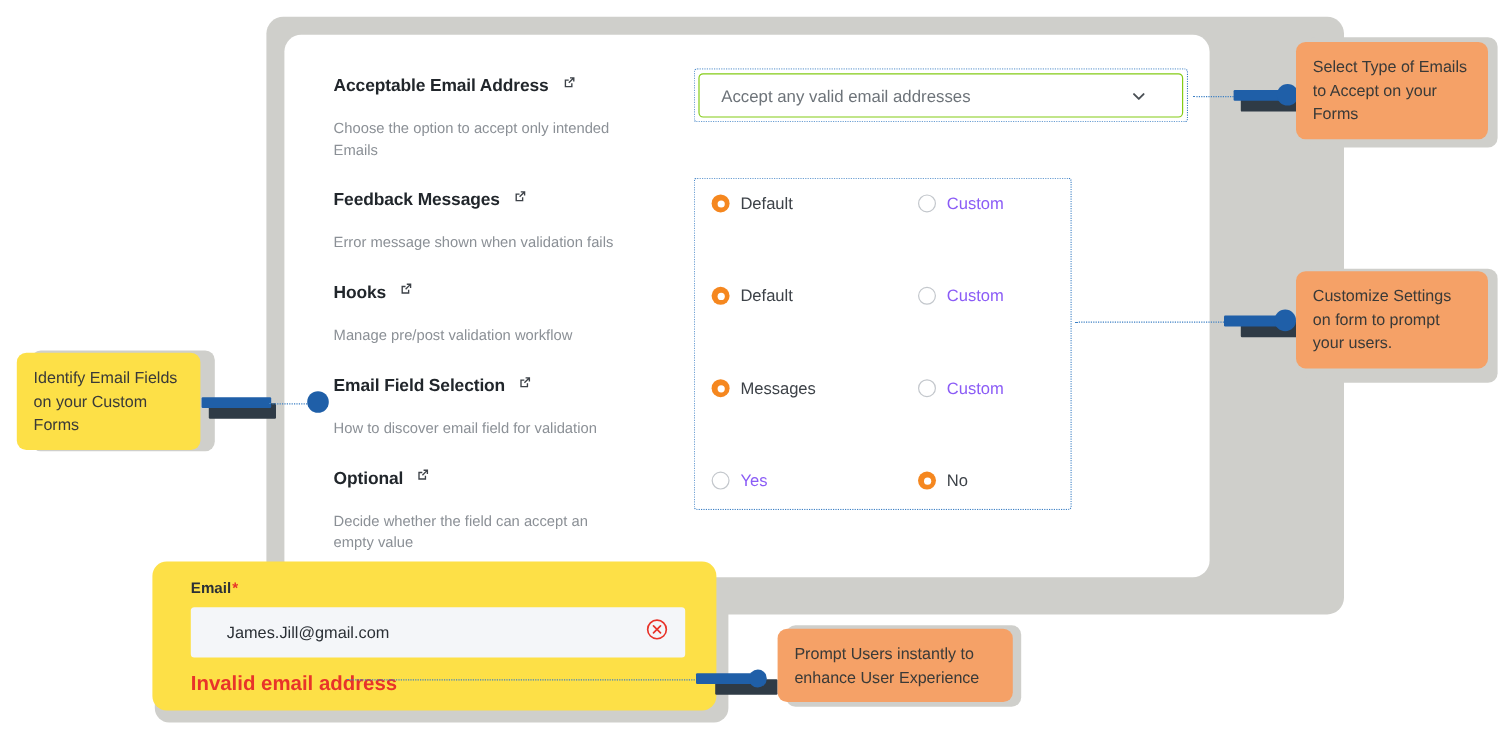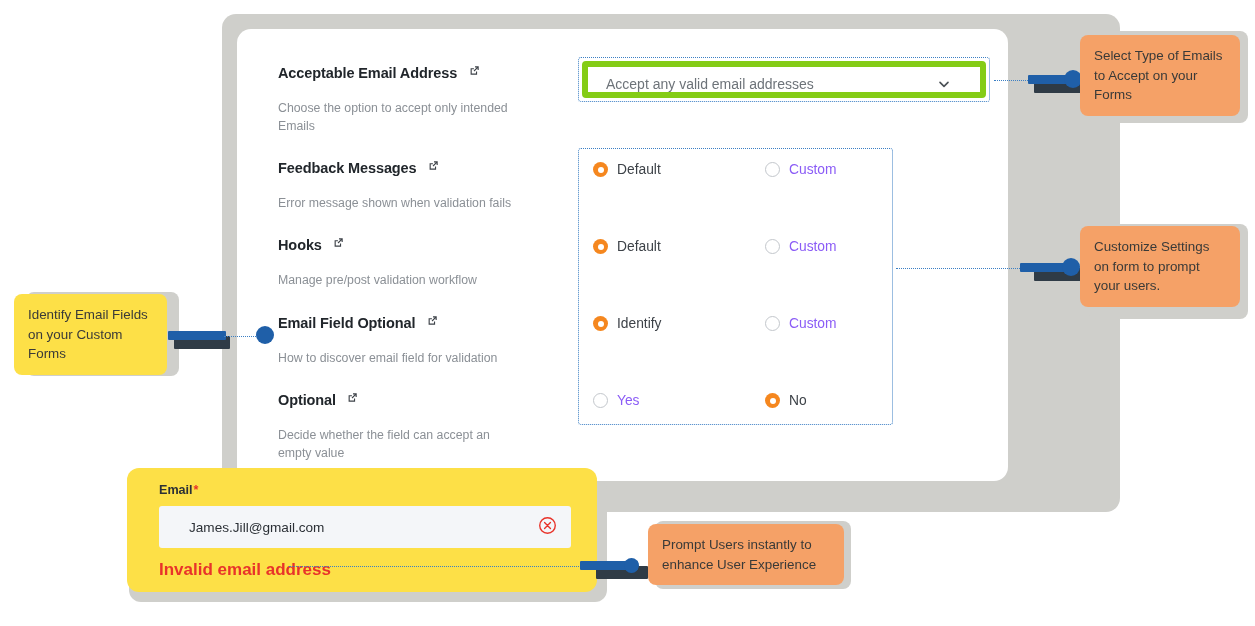--- a/index.html
+++ b/index.html
@@ -78,24 +78,24 @@
     position: absolute;
     left: 578px; top: 57px;
     width: 412px; height: 45px;
     border: 1.6px dotted #3b7fc4;
     border-radius: 3px;
     padding: 3px;
   }
   #dropdown {
     width: 100%; height: 100%;
     background: #ffffff;
-    border: 6px solid #84cc16;
+    border: 1px solid #84cc16;
     border-radius: 4px;
     display: flex;
-    align-items: flex-end;
+    align-items: center;
     padding: 0 28px 0 18px;
   }
   #dropdown-value {
     flex: 1;
     font-size: 14px;
     color: #6d7379;
   }
   .chevron { width: 16px; height: 16px; flex: none; }
 
   
@@ -280,21 +280,21 @@
               <path d="M3.2 5.2h4.1v1.4H4.6v5.2h5.2V9.1h1.4v4.1H3.2z" fill="#3d4248"></path>
               <path d="M8.6 2.8h4.6v4.6h-1.4V5.2L7.9 9.1 6.9 8.1l3.9-3.9H8.6z" fill="#3d4248"></path>
             </svg>
           </span>
           <div class="row-desc" style="max-width:260px">Manage pre/post validation workflow</div>
         </div>
       </div>
 
       <div class="srow">
         <div class="label-col" style="top:284px">
-          <span class="row-title">Email Field Optional</span>
+          <span class="row-title">Email Field Selection</span>
           <span class="ext-icon">
             <svg width="13" height="13" viewBox="0 0 16 16">
               <path d="M3.2 5.2h4.1v1.4H4.6v5.2h5.2V9.1h1.4v4.1H3.2z" fill="#3d4248"></path>
               <path d="M8.6 2.8h4.6v4.6h-1.4V5.2L7.9 9.1 6.9 8.1l3.9-3.9H8.6z" fill="#3d4248"></path>
             </svg>
           </span>
           <div class="row-desc" style="max-width:260px">How to discover email field for validation</div>
         </div>
       </div>
 
@@ -345,21 +345,21 @@
       </div>
       <div class="radio-opt">
         <span class="radio-mark off"></span>
         <span class="radio-label muted">Custom</span>
       </div>
     </div>
 
     <div class="radio-row" style="top:167px">
       <div class="radio-opt first">
         <span class="radio-mark on"></span>
-        <span class="radio-label">Identify</span>
+        <span class="radio-label">Messages</span>
       </div>
       <div class="radio-opt">
         <span class="radio-mark off"></span>
         <span class="radio-label muted">Custom</span>
       </div>
     </div>
 
     <div class="radio-row" style="top:244px">
       <div class="radio-opt first">
         <span class="radio-mark off"></span>

